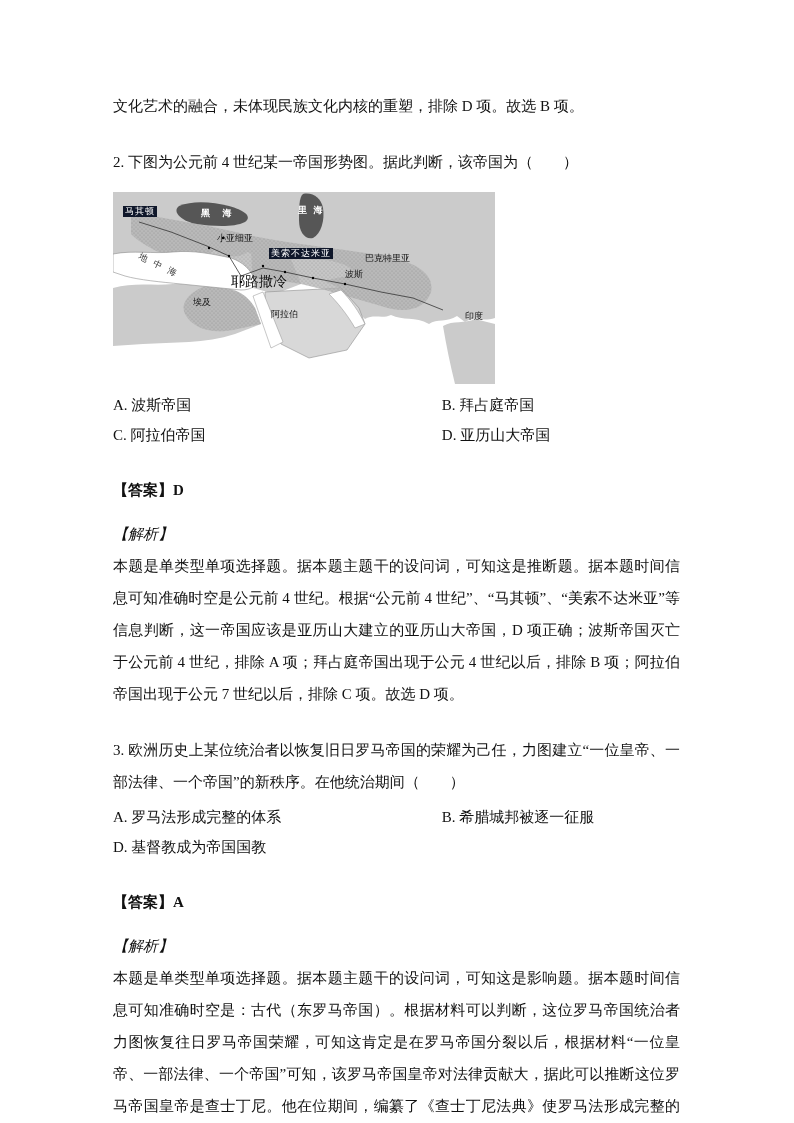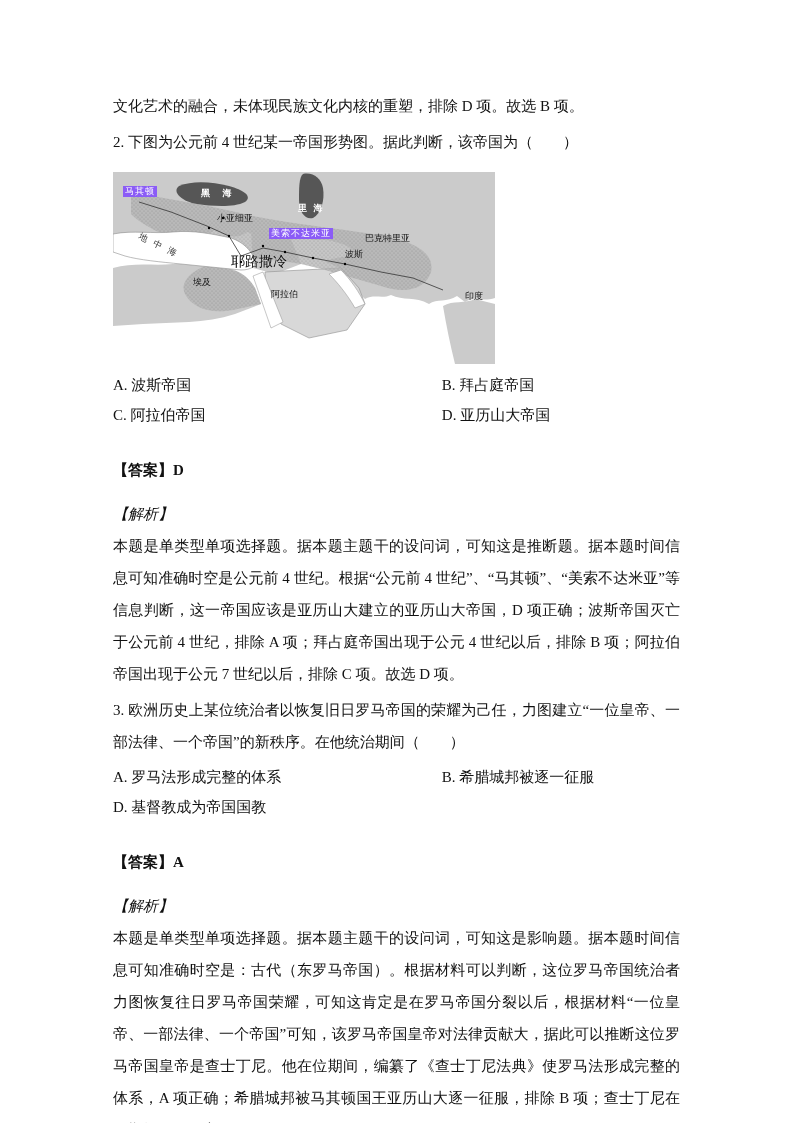--- a/index.html
+++ b/index.html
@@ -9,21 +9,21 @@
     margin:0 auto;
     background:#ffffff;
     box-sizing:border-box;
     padding:90px 114px 0 113px;
     font-family:"Liberation Serif","DejaVu Serif",serif;
     font-size:15px;
     color:#111;
     overflow:hidden;
   }
   .para { margin:0; line-height:32px; text-align:justify; }
-  .stem { margin-top:4px; }
+  .stem { margin-top:24px; }
   .options {
     display:grid;
     grid-template-columns:58% 42%;
     line-height:30px;
     margin-top:4px;
   }
   .ansline { margin-top:24px;font-weight:bold; }
   .tagline { margin-top:12px;font-style:italic; }
 
   
@@ -35,21 +35,21 @@
   .map-fig svg { display:block; width:382px; height:192px; }
   .mlb {
     position:absolute;
     font-size:9px;
     line-height:1;
     color:#111;
     white-space:nowrap;
     font-family:"Liberation Sans","DejaVu Sans",sans-serif;
   }
   .mlb.light { color:#ffffff; letter-spacing:5px;font-weight:bold; }
-  .mlb.badge { background:#8b5cf6; color:#ffffff; padding:1px 2px; letter-spacing:1px; }
+  .mlb.badge { background:#0f172a; color:#ffffff; padding:1px 2px; letter-spacing:1px; }
   .mlb.sea-d { transform:rotate(26deg); transform-origin:left top; letter-spacing:7px; color:#333; }
   .mlb.small { font-size:14px; }
 </style>
 </head>
 <body>
 
 <div class="page">
 
   <p class="para">文化艺术的融合，未体现民族文化内核的重塑，排除 D 项。故选 B 项。</p>
 
@@ -96,21 +96,21 @@
         <circle cx="128" cy="90" r="1.2"></circle>
         <circle cx="150" cy="74" r="1.2"></circle>
         <circle cx="172" cy="80" r="1.2"></circle>
         <circle cx="200" cy="86" r="1.2"></circle>
         <circle cx="232" cy="92" r="1.2"></circle>
         <circle cx="110" cy="46" r="1.2"></circle>
       </g>
     </svg>
     <span class="mlb badge" style="left:10px;top:14px">马其顿</span>
     <span class="mlb light" style="left:88px;top:17px">黑 海</span>
-    <span class="mlb light" style="left:185px;top:32px;letter-spacing:2px">里 海</span>
+    <span class="mlb light" style="left:185px;top:14px;letter-spacing:2px">里 海</span>
     <span class="mlb" style="left:104px;top:42px">小亚细亚</span>
     <span class="mlb badge" style="left:156px;top:56px">美索不达米亚</span>
     <span class="mlb" style="left:252px;top:62px">巴克特里亚</span>
     <span class="mlb" style="left:232px;top:78px">波斯</span>
     <span class="mlb sea-d" style="left:28px;top:60px">地中海</span>
     <span class="mlb" style="left:80px;top:106px">埃及</span>
     <span class="mlb small" style="left:118px;top:82px">耶路撒冷</span>
     <span class="mlb" style="left:158px;top:118px">阿拉伯</span>
     <span class="mlb" style="left:352px;top:120px">印度</span>
   </figure>

